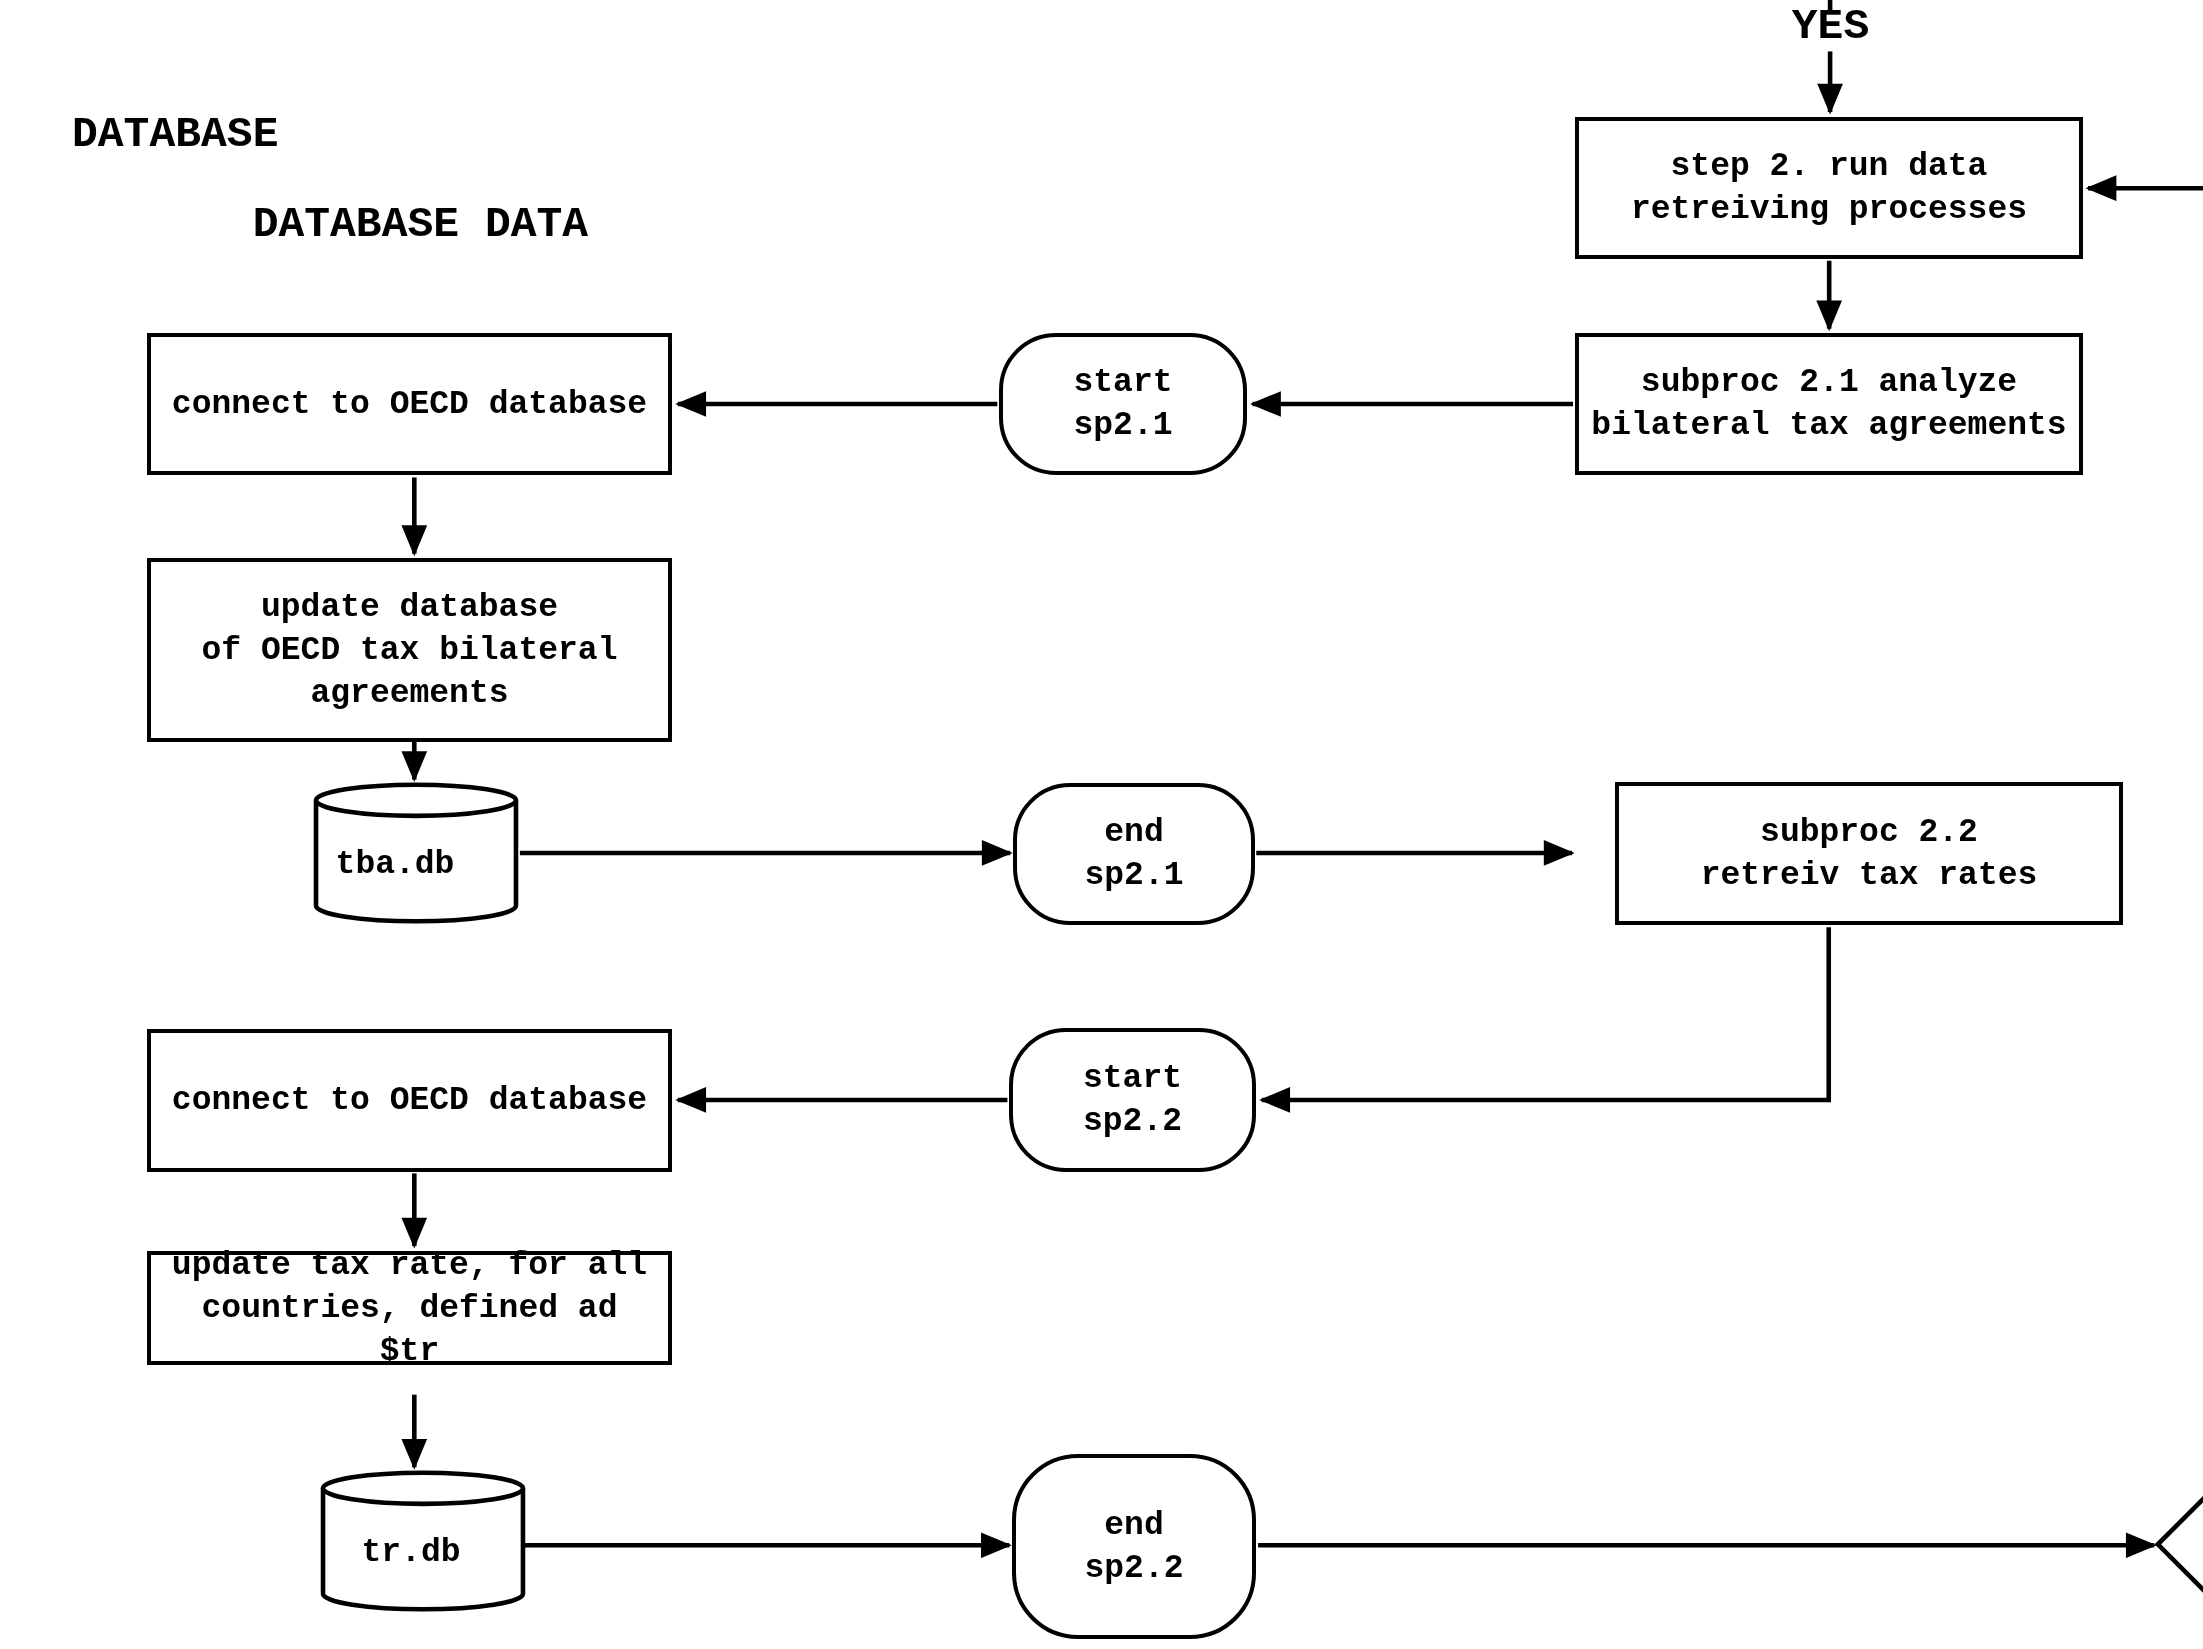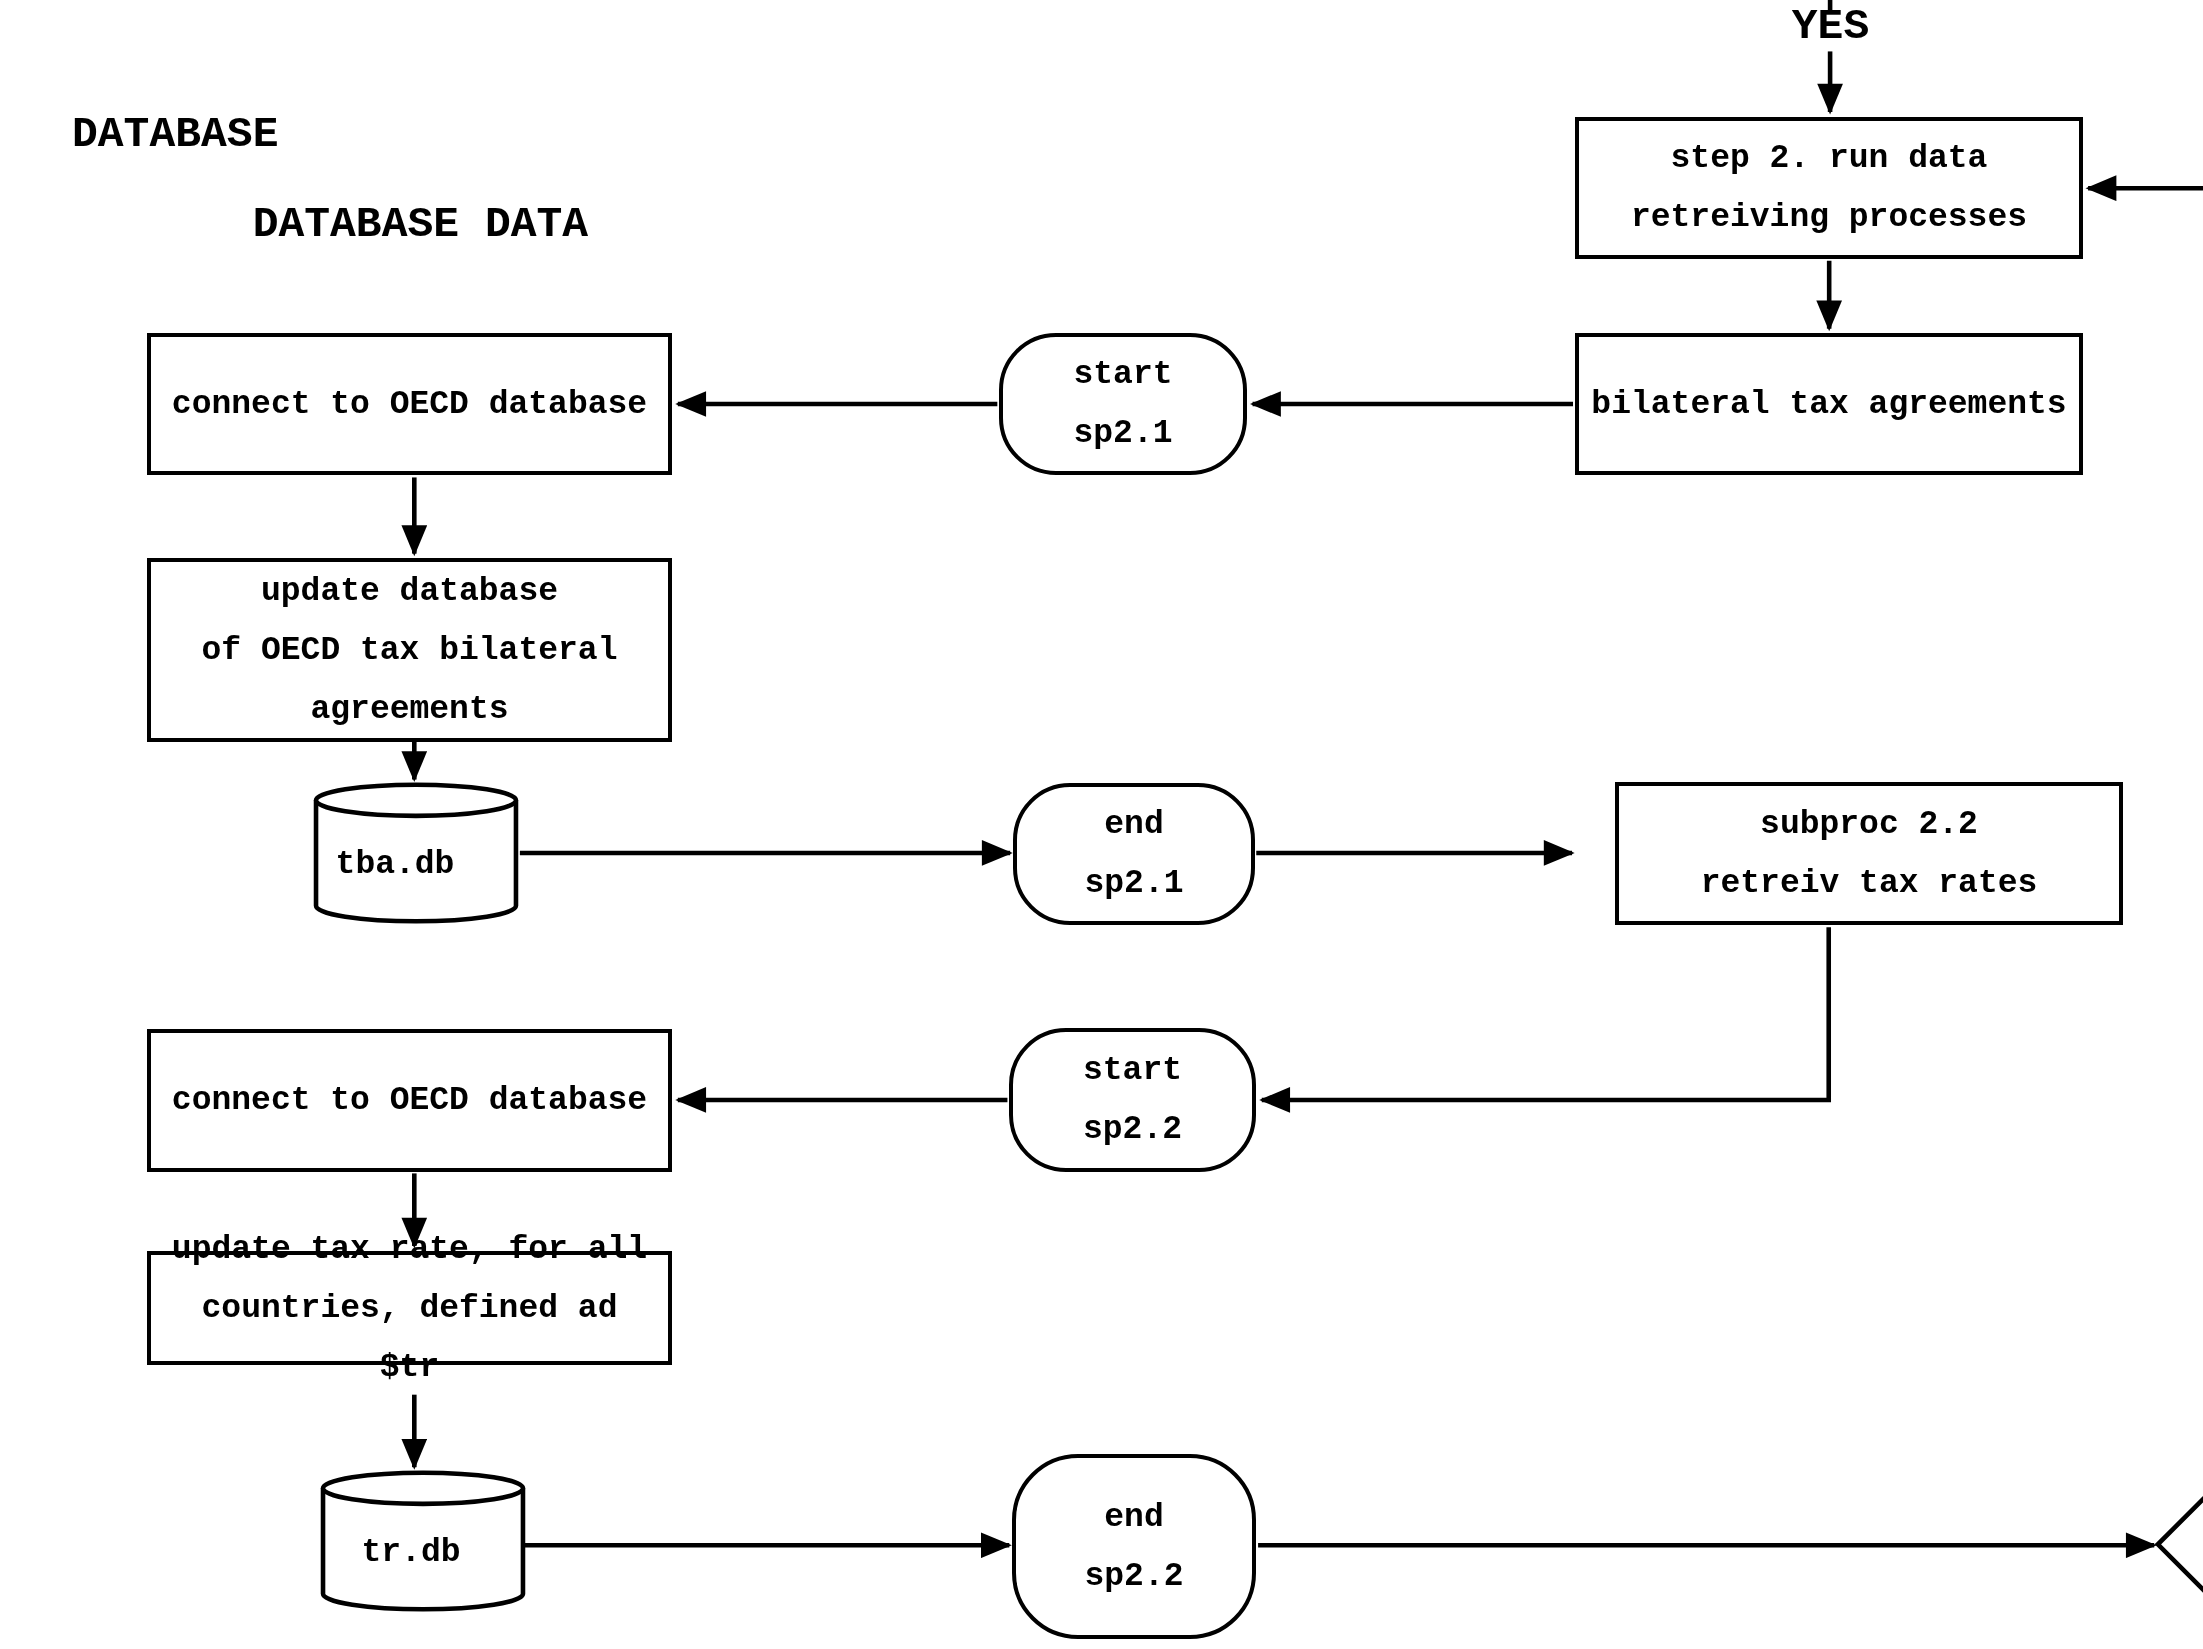--- a/index.html
+++ b/index.html
@@ -15,21 +15,20 @@
   .node{
     position:absolute;
     box-sizing:border-box;
     display:flex;
     flex-direction:column;
     align-items:center;
     justify-content:center;
     font-size:33px;
     line-height:43px;
     background:#ffffff;
-    gap:16px;
   }
   .box{border:4.6px solid #000;}
   .stadium{border:4.6px solid #000;border-radius:57px;}
   .cyl{background:transparent;}
   .cyl .cyl-shape{position:absolute;left:0;top:0;}
   .cyl .cyl-text{position:relative;padding-top:22px;}
   .free-label{
     position:absolute;
     font-size:43px;
     line-height:45px;
@@ -73,20 +72,21 @@
        <span>DATABASE DATA</span></div>
 
   <div class="free-label" style="left:1766px;top:7.3px;width:129px;text-align:center;line-height:40px;">YES</div>
 
   <div class="node box" style="left:1575px;top:117px;width:508px;height:142px;">
     <div>step 2. run data</div>
     <div>retreiving processes</div>
   </div>
 
   <div class="node box" style="left:1575px;top:333px;width:508px;height:142px;">
+    <div>subproc 2.1 analyze</div>
     <div>bilateral tax agreements</div>
   </div>
 
   <div class="node box" style="left:1575px;top:782px;width:508px;height:143px;margin-left:40px;">
     <div>subproc 2.2</div>
     <div>retreiv tax rates</div>
   </div>
 
   <div class="node stadium" style="left:999px;top:333px;width:248px;height:142px;">
     <div>start</div>

